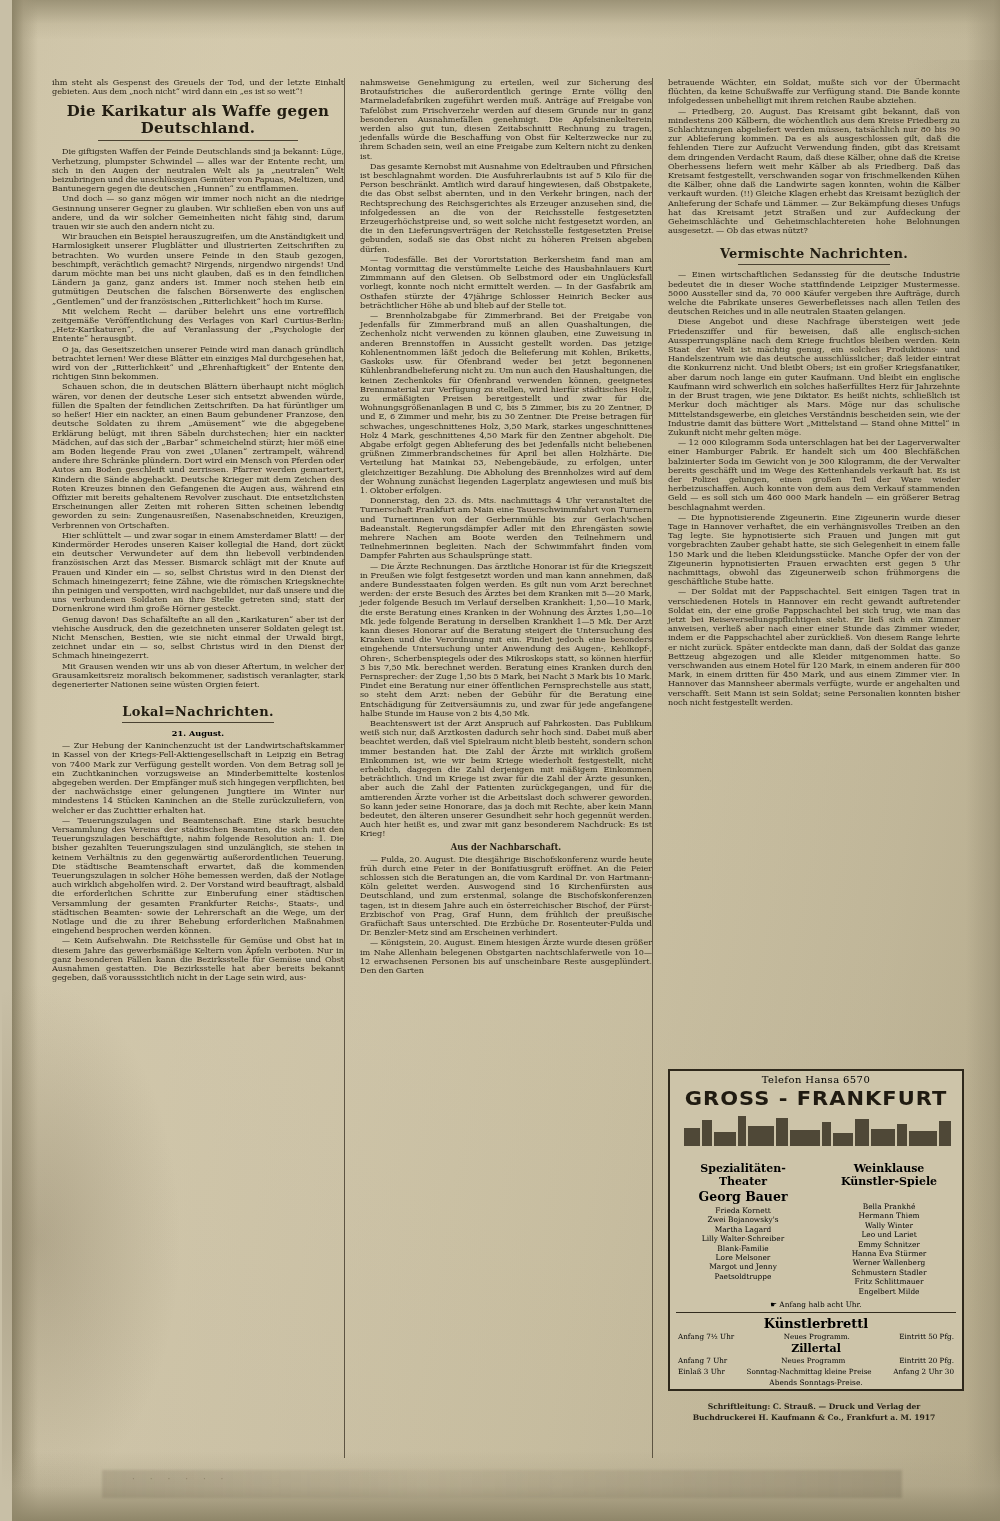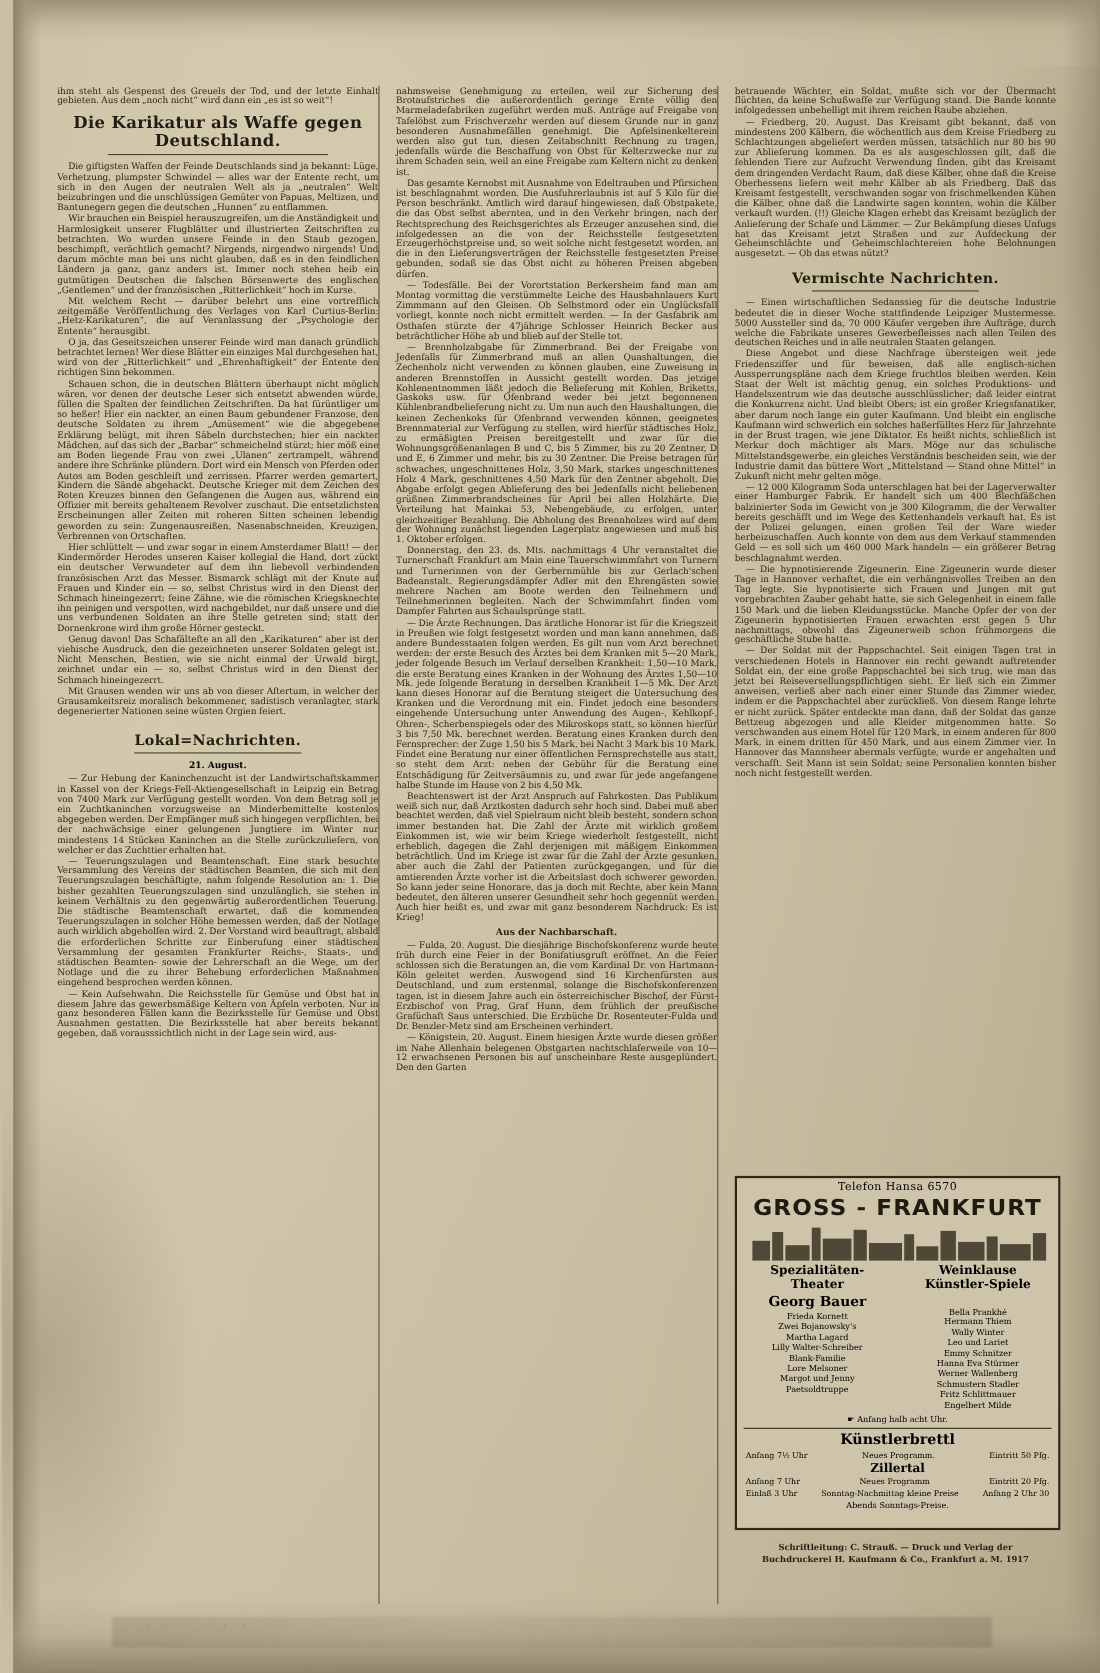--- a/index.html
+++ b/index.html
@@ -71,21 +71,21 @@
   }
   .ad .tele{text-align:center;font-size:10px;margin-top:3px;letter-spacing:0.4px;}
   .ad .big{
     text-align:center;font-size:21px;font-weight:bold;letter-spacing:1px;
     margin:1px 0 0 0;color:#201b11;
     font-family:"DejaVu Sans", sans-serif;
     transform:scaleY(0.95);
   }
   .ad .skyline{height:36px;margin:0 8px;position:relative;opacity:.85;}
   .ad .skyline div{position:absolute;bottom:0;background:#3a3324;}
-  .adcols{display:flex;margin-top:2px;}
+  .adcols{display:flex;margin-top:16px;}
   .adcol{width:50%;text-align:center;}
   .adcol .t1{font-size:11px;font-weight:bold;margin-bottom:0px;}
   .adcol .t2{font-size:12.5px;font-weight:bold;margin:1px 0 2px 0;}
   .adcol .nm{font-size:7.4px;line-height:9.4px;}
   .adline{height:1px;background:#322c1e;margin:3px 6px;}
   .ad .center-sm{text-align:center;font-size:7.4px;line-height:9px;}
   .ad .kb{text-align:center;font-size:13px;font-weight:bold;margin:2px 0 1px;}
   .ad .zil{text-align:center;font-size:11px;font-weight:bold;margin:1px 0;}
   .ad .row{display:flex;justify-content:space-between;font-size:7.2px;padding:0 8px;}
   .imprint{
@@ -116,20 +116,21 @@
     <div class="vline" style="left:314px;top:44px;height:1380px;"></div>
     <div class="vline" style="left:622px;top:44px;height:1380px;"></div>
 
     <div class="col col1">
       <p class="ni">ihm steht als Gespenst des Greuels der Tod, und der letzte Einhalt gebieten. Aus dem „noch nicht“ wird dann ein „es ist so weit“!</p>
 
       <div class="hdr">Die Karikatur als Waffe gegen Deutschland.</div>
       <div class="hdr-rule"></div>
 
       <p>Die giftigsten Waffen der Feinde Deutschlands sind ja bekannt: Lüge, Verhetzung, plumpster Schwindel — alles war der Entente recht, um sich in den Augen der neutralen Welt als ja „neutralen“ Welt beizubringen und die unschlüssigen Gemüter von Papuas, Meltizen, und Bantunegern gegen die deutschen „Hunnen“ zu entflammen.</p>
+      <p>Und doch — so ganz mögen wir immer noch nicht an die niedrige Gesinnung unserer Gegner zu glauben. Wir schließen eben von uns auf andere, und da wir solcher Gemeinheiten nicht fähig sind, darum trauen wir sie auch den andern nicht zu.</p>
       <p>Wir brauchen ein Beispiel herauszugreifen, um die Anständigkeit und Harmlosigkeit unserer Flugblätter und illustrierten Zeitschriften zu betrachten. Wo wurden unsere Feinde in den Staub gezogen, beschimpft, verächtlich gemacht? Nirgends, nirgendwo nirgends! Und darum möchte man bei uns nicht glauben, daß es in den feindlichen Ländern ja ganz, ganz anders ist. Immer noch stehen heib ein gutmütigen Deutschen die falschen Börsenwerte des englischen „Gentlemen“ und der französischen „Ritterlichkeit“ hoch im Kurse.</p>
       <p>Mit welchem Recht — darüber belehrt uns eine vortrefflich zeitgemäße Veröffentlichung des Verlages von Karl Curtius-Berlin: „Hetz-Karikaturen“, die auf Veranlassung der „Psychologie der Entente“ herausgibt.</p>
       <p>O ja, das Geseitszeichen unserer Feinde wird man danach gründlich betrachtet lernen! Wer diese Blätter ein einziges Mal durchgesehen hat, wird von der „Ritterlichkeit“ und „Ehrenhaftigkeit“ der Entente den richtigen Sinn bekommen.</p>
       <p>Schauen schon, die in deutschen Blättern überhaupt nicht möglich wären, vor denen der deutsche Leser sich entsetzt abwenden würde, füllen die Spalten der feindlichen Zeitschriften. Da hat fürüntliger um so heßer! Hier ein nackter, an einen Baum gebundener Franzose, den deutsche Soldaten zu ihrem „Amüsement“ wie die abgegebene Erklärung belügt, mit ihren Säbeln durchstechen; hier ein nackter Mädchen, auf das sich der „Barbar“ schmeichelnd stürzt; hier möß eine am Boden liegende Frau von zwei „Ulanen“ zertrampelt, während andere ihre Schränke plündern. Dort wird ein Mensch von Pferden oder Autos am Boden geschleift und zerrissen. Pfarrer werden gemartert, Kindern die Sände abgehackt. Deutsche Krieger mit dem Zeichen des Roten Kreuzes binnen den Gefangenen die Augen aus, während ein Offizier mit bereits gehaltenem Revolver zuschaut. Die entsetzlichsten Erscheinungen aller Zeiten mit roheren Sitten scheinen lebendig geworden zu sein: Zungenausreißen, Nasenabschneiden, Kreuzigen, Verbrennen von Ortschaften.</p>
       <p>Hier schlüttelt — und zwar sogar in einem Amsterdamer Blatt! — der Kindermörder Herodes unseren Kaiser kollegial die Hand, dort zückt ein deutscher Verwundeter auf dem ihn liebevoll verbindenden französischen Arzt das Messer. Bismarck schlägt mit der Knute auf Frauen und Kinder ein — so, selbst Christus wird in den Dienst der Schmach hineingezerrt; feine Zähne, wie die römischen Kriegsknechte ihn peinigen und verspotten, wird nachgebildet, nur daß unsere und die uns verbundenen Soldaten an ihre Stelle getreten sind; statt der Dornenkrone wird ihm große Hörner gesteckt.</p>
       <p>Genug davon! Das Schafältefte an all den „Karikaturen“ aber ist der viehische Ausdruck, den die gezeichneten unserer Soldaten gelegt ist. Nicht Menschen, Bestien, wie sie nicht einmal der Urwald birgt, zeichnet undar ein — so, selbst Christus wird in den Dienst der Schmach hineingezerrt.</p>
       <p>Mit Grausen wenden wir uns ab von dieser Aftertum, in welcher der Grausamkeitsreiz moralisch bekommener, sadistisch veranlagter, stark degenerierter Nationen seine wüsten Orgien feiert.</p>
 
       <div class="hdr sm" style="margin-top:14px;">Lokal=Nachrichten.</div>
       <div class="hdr-rule thin"></div>

